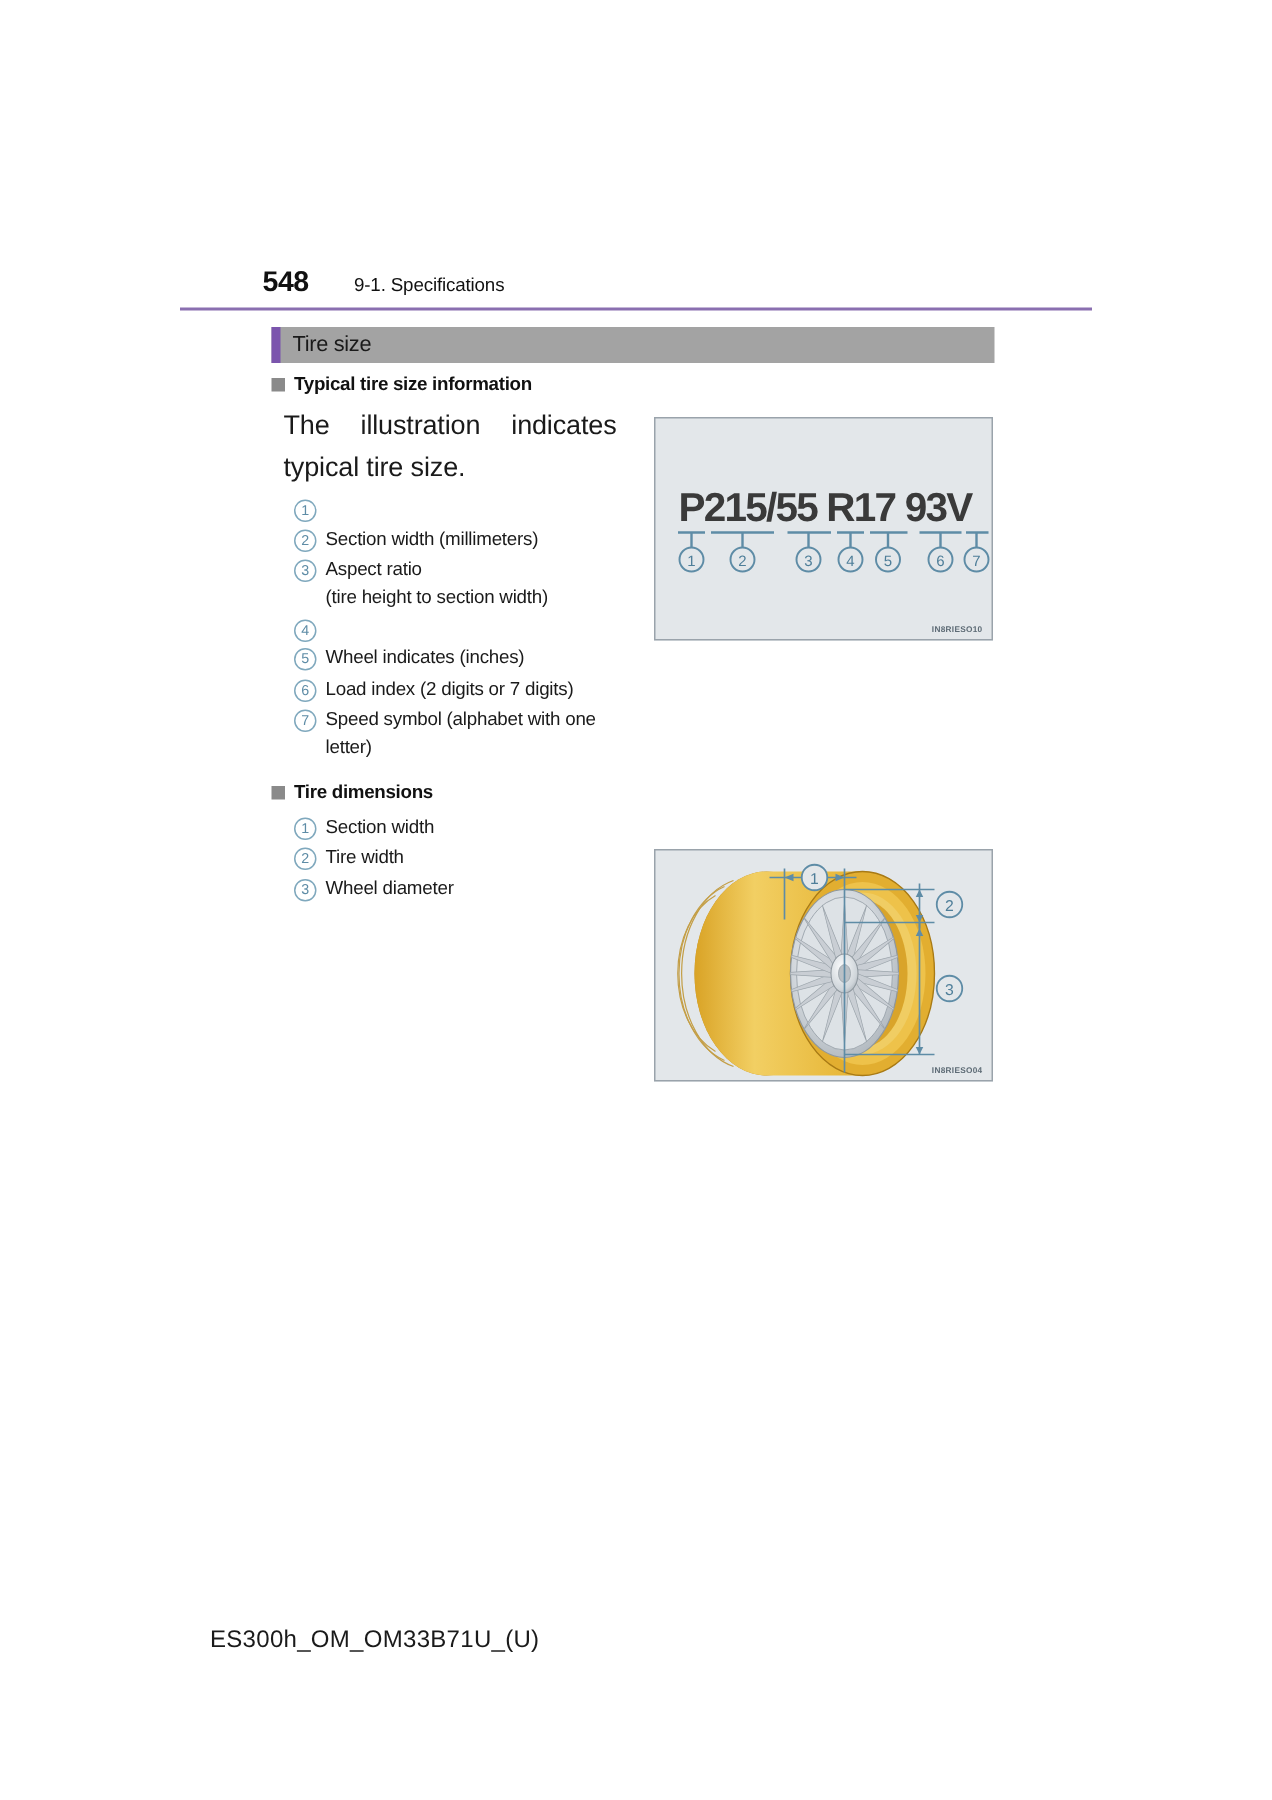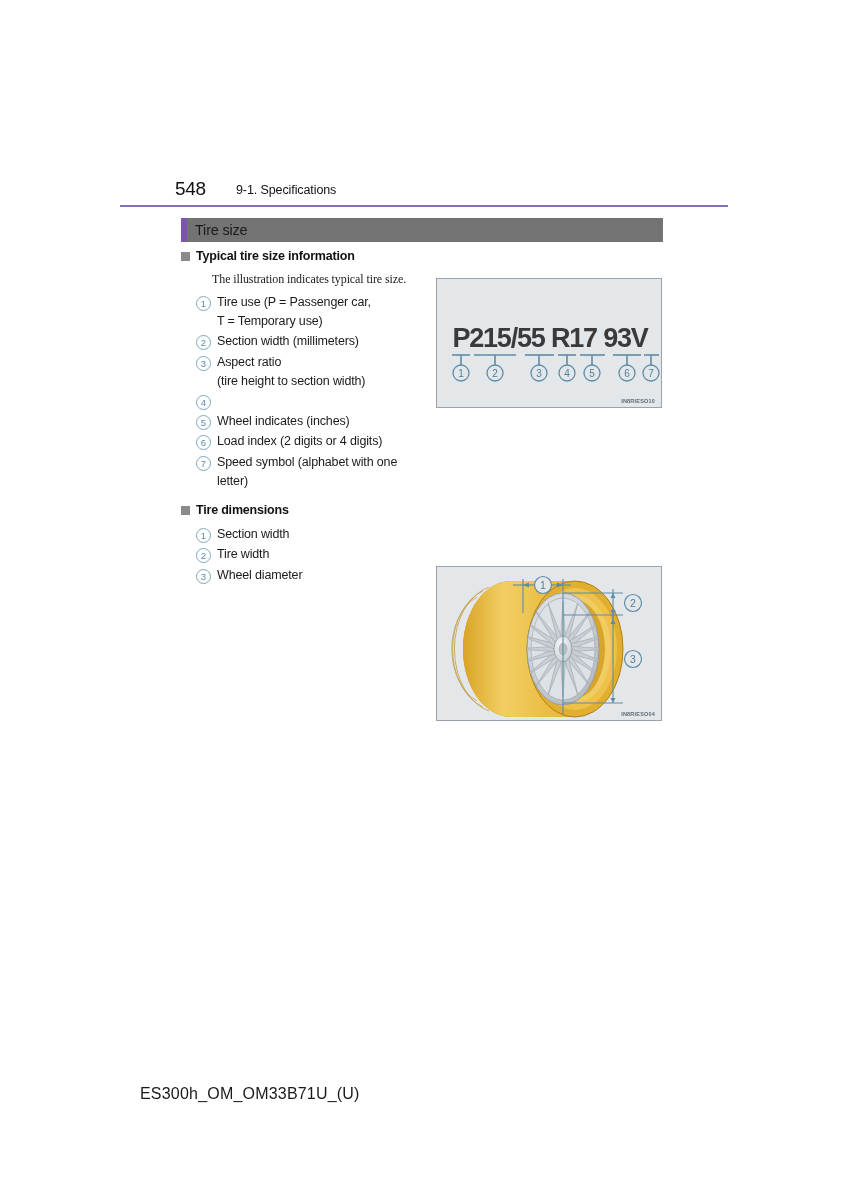--- a/index.html
+++ b/index.html
@@ -22,21 +22,21 @@
     left: 0;
     top: 178px;
     width: 848px;
     height: 30px;
   }
   .page-number {
     position: absolute;
     left: 175px;
     top: 0px;
     font-size: 19px;
-    font-weight: normal;
+    font-weight: bold;
     letter-spacing: -0.3px;
     color: #111;
   }
   .header-section {
     position: absolute;
     left: 236px;
     top: 5px;
     font-size: 12.5px;
     font-weight: normal;
     letter-spacing: -0.1px;
@@ -51,21 +51,21 @@
     background: #8a6fb0;
   }
 
   
   .section-bar {
     position: absolute;
     left: 181px;
     top: 218px;
     width: 482px;
     height: 24px;
-    background: #737373;
+    background: #a3a3a3;
     display: flex;
     align-items: center;
   }
   .section-bar-accent {
     width: 6px;
     height: 24px;
     background: #7b55ad;
     flex: 0 0 auto;
   }
   .section-bar-title {
@@ -98,29 +98,28 @@
   }
   .subhead-text {
     font-size: 12.5px;
     font-weight: bold;
     letter-spacing: -0.2px;
     color: #111;
     line-height: 1.3;
   }
 
   .body-para {
-    margin-left: 31px;
+    margin-left: 8px;
     width: 222px;
-    font-size: 12px;
+    font-size: 18px;
     line-height: 1.55;
     color: #1a1a1a;
     text-align: justify;
     letter-spacing: -0.1px;
     margin-bottom: 4px;
-    font-family: Liberation Serif, serif;
   }
 
   .num-list {
     margin: 0;
     padding: 0;
     list-style: none;
     margin-left: 15px;
   }
   .num-item {
     display: flex;
@@ -154,21 +153,21 @@
   .illus {
     position: absolute;
     background: #e3e7ea;
     border: 1px solid #9aa3ab;
     box-sizing: border-box;
   }
   #illus-tiresize {
     left: 436px;
     top: 278px;
     width: 226px;
-    height: 130px;
+    height: 149px;
   }
   #illus-tiredims {
     left: 436px;
     top: 566px;
     width: 226px;
     height: 155px;
   }
   .illus-code {
     position: absolute;
     right: 6px;
@@ -229,40 +228,39 @@
   <div class="subhead">
     <span class="sq-bullet"></span>
     <span class="subhead-text">Typical tire size information</span>
   </div>
 
   <div class="body-para">The illustration indicates typical tire size.</div>
 
   <ul class="num-list">
     <li class="num-item">
       <span class="circ-num">1</span>
-      <span class="num-text">Tire use (P = Passenger car,<br>T = Temporary use)</span>
     </li>
     <li class="num-item">
       <span class="circ-num">2</span>
       <span class="num-text">Section width (millimeters)</span>
     </li>
     <li class="num-item">
       <span class="circ-num">3</span>
       <span class="num-text">Aspect ratio<br>(tire height to section width)</span>
     </li>
     <li class="num-item">
       <span class="circ-num">4</span>
     </li>
     <li class="num-item">
       <span class="circ-num">5</span>
       <span class="num-text">Wheel indicates (inches)</span>
     </li>
     <li class="num-item">
       <span class="circ-num">6</span>
-      <span class="num-text">Load index (2 digits or 4 digits)</span>
+      <span class="num-text">Load index (2 digits or 7 digits)</span>
     </li>
     <li class="num-item">
       <span class="circ-num">7</span>
       <span class="num-text">Speed symbol (alphabet with one letter)</span>
     </li>
   </ul>
 
   <div class="gap-before-dims"></div>
 
   <div class="subhead">

